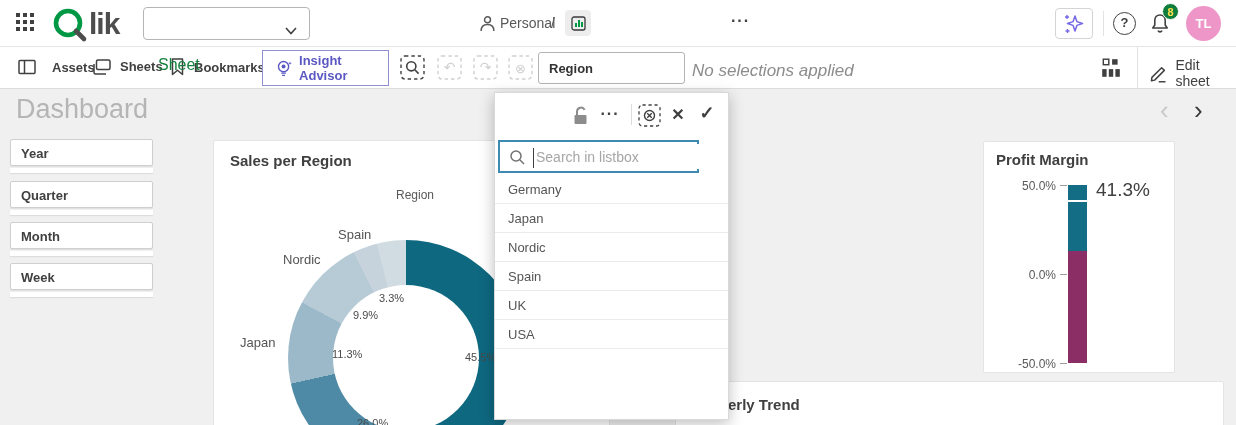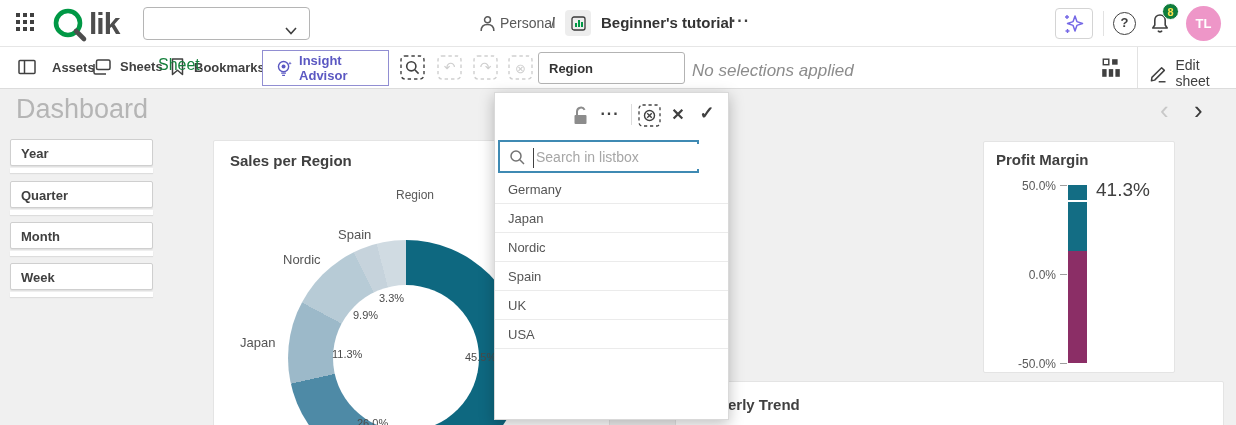--- a/index.html
+++ b/index.html
@@ -113,21 +113,20 @@
     <span class="abs crumb-txt" style="left:500px;top:15px;cursor:pointer">Personal</span>
     <span class="abs crumb-txt" style="left:551px;top:15px">/</span>
     <span class="abs" style="left:565px;top:10px;width:26px;height:26px;background:#ededed;border-radius:4px;display:flex;align-items:center;justify-content:center">
       <svg width="15" height="15" viewBox="0 0 15 15">
           <rect x="1" y="1" width="13" height="13" rx="2" fill="none" stroke="#3a3a3a" stroke-width="1.3"></rect>
           <rect x="4" y="7" width="2" height="4" fill="#009845"></rect>
           <rect x="7" y="4" width="2" height="7" fill="#009845"></rect>
           <rect x="10" y="6" width="2" height="5" fill="#009845"></rect>
         </svg>
     </span>
-    <span class="abs app-title" style="left:601px;top:14px">Beginner's tutorial</span>
     <span class="abs dots" style="left:731px;top:12px;cursor:pointer">···</span>
 
     <span class="abs iconbtn" style="left:1055px;top:8px;width:38px;height:31px;cursor:pointer">
       <svg width="24" height="24" viewBox="0 0 24 24">
         <path d="M13 4 l1.9 5.6 L20.5 11.5 l-5.6 1.9 L13 19 l-1.9-5.6 L5.5 11.5 l5.6-1.9 Z" fill="#fff" stroke="#7568e6" stroke-width="1.5" stroke-linejoin="round"></path>
         <path d="M5 3 v4 M3 5 h4" stroke="#7568e6" stroke-width="1.4"></path>
         <path d="M5.5 17 v4 M3.5 19 h4" stroke="#7568e6" stroke-width="1.4"></path>
       </svg>
     </span>
     <span class="abs vdiv" style="left:1103px;top:11px;height:25px"></span>

